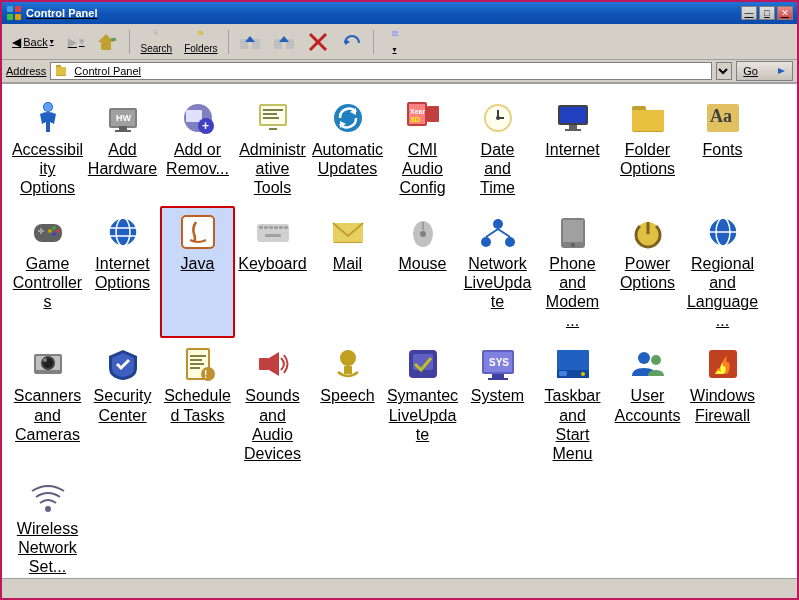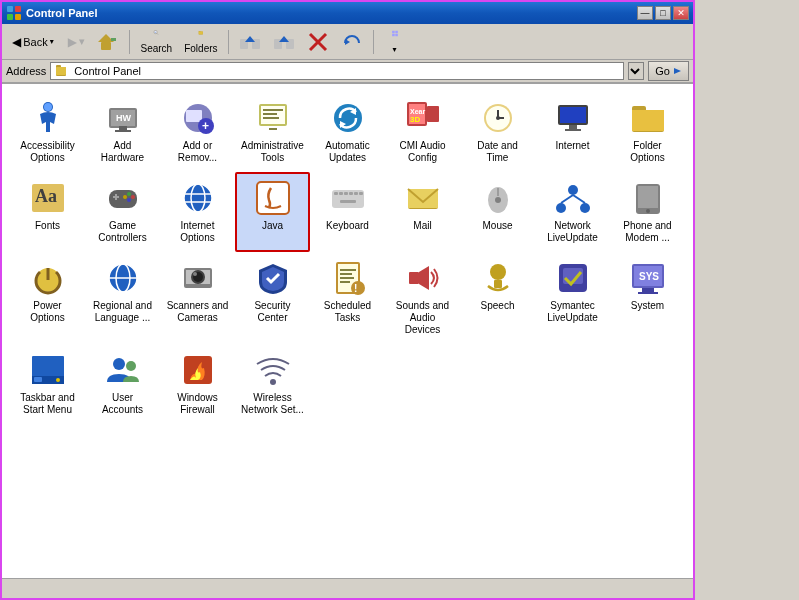--- a/index.html
+++ b/index.html
@@ -7,25 +7,26 @@
       font-family: 'Tahoma', 'Arial', sans-serif;
       font-size: 11px;
       background: #d4d0c8;
       width: 799px;
       height: 600px;
       overflow: hidden;
     }
 
     
     .window {
-      width: 695px;
+      width: 799px;
       height: 600px;
-      border: 2px solid #d946ef;
+      border: 2px solid #be185d;
       display: flex;
       flex-direction: column;
+      text-decoration: underline;
     }
 
     .title-bar {
       background: linear-gradient(180deg, #2473d5 0%, #1056b8 50%, #0a4aad 100%);
       height: 22px;
       display: flex;
       align-items: center;
       justify-content: space-between;
       padding: 0 4px;
       flex-shrink: 0;
@@ -177,21 +178,21 @@
     }
 
     .go-btn {
       background: linear-gradient(180deg, #e8e4dc 0%, #c8c4bc 100%);
       border: 1px solid #808080;
       padding: 1px 6px;
       font-size: 11px;
       cursor: pointer;
       display: flex;
       align-items: center;
-      gap: 2px;
+      gap: 18px;
       height: 20px;
     }
 
     
     .main-content {
       background: white;
       flex: 1;
       overflow: auto;
       padding: 8px;
     }
@@ -225,21 +226,21 @@
       width: 36px;
       height: 36px;
       display: flex;
       align-items: center;
       justify-content: center;
       font-size: 28px;
       margin-bottom: 4px;
     }
 
     .icon-label {
-      font-size: 10px;
+      font-size: 16px;
       color: #000;
       line-height: 1.2;
       max-width: 72px;
       word-wrap: break-word;
     }
 
     
     .status-bar {
       background: #d4d0c8;
       height: 20px;

